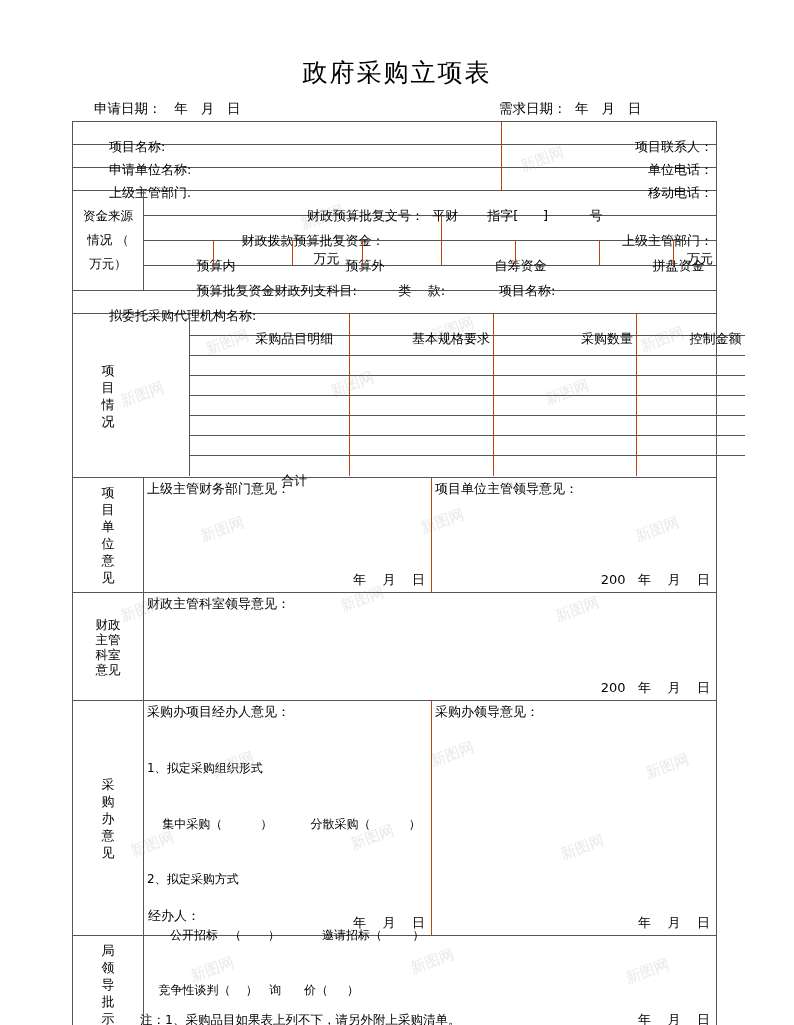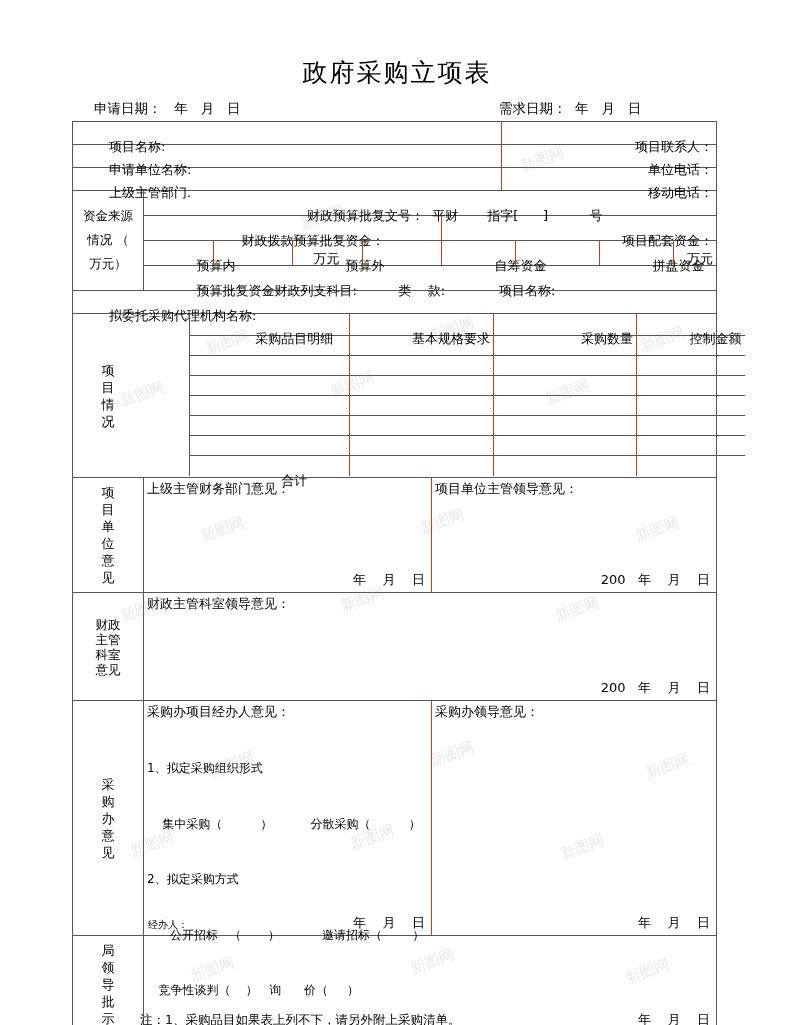--- a/index.html
+++ b/index.html
@@ -100,22 +100,22 @@
   .sigdate {
     position: absolute;
     right: 6px;
     bottom: 3px;
     font-size: 13px;
     white-space: pre;
   }
   .sigleft {
     position: absolute;
     left: 4px;
-    bottom: 3px;
-    font-size: 10px;
+    bottom: 10px;
+    font-size: 13px;
     white-space: pre;
   }
   .boxlabel {
     position: absolute;
     left: 3px;
     top: 2px;
     font-size: 13px;
     white-space: pre;
   }
 
@@ -207,21 +207,21 @@
             <span>财政预算批复文号：  平财       指字[      ]          号</span>
           </div>
         </div>
 
         <div class="row">
           <div class="cell blk" style="width:298px;height:24px;padding-left:40px;">
             <span style="margin-left:8px;">财政拨款预算批复资金：</span>
             <span style="margin-left:80px;">万元</span>
           </div>
           <div class="cell bl grow" style="height:24px;">
-            <span style="margin-left:52px;">项目配套资金：</span>
+            <span style="margin-left:52px;">上级主管部门：</span>
             <span style="margin-left:68px;">万元</span>
           </div>
         </div>
 
         <div class="row">
           <div class="cell blk ctr" style="width:70px;height:24px;">
             <span>预算内</span>
           </div>
           <div class="cell bl" style="width:79px;height:24px;"></div>
           <div class="cell bl ctr" style="width:70px;height:24px;">

